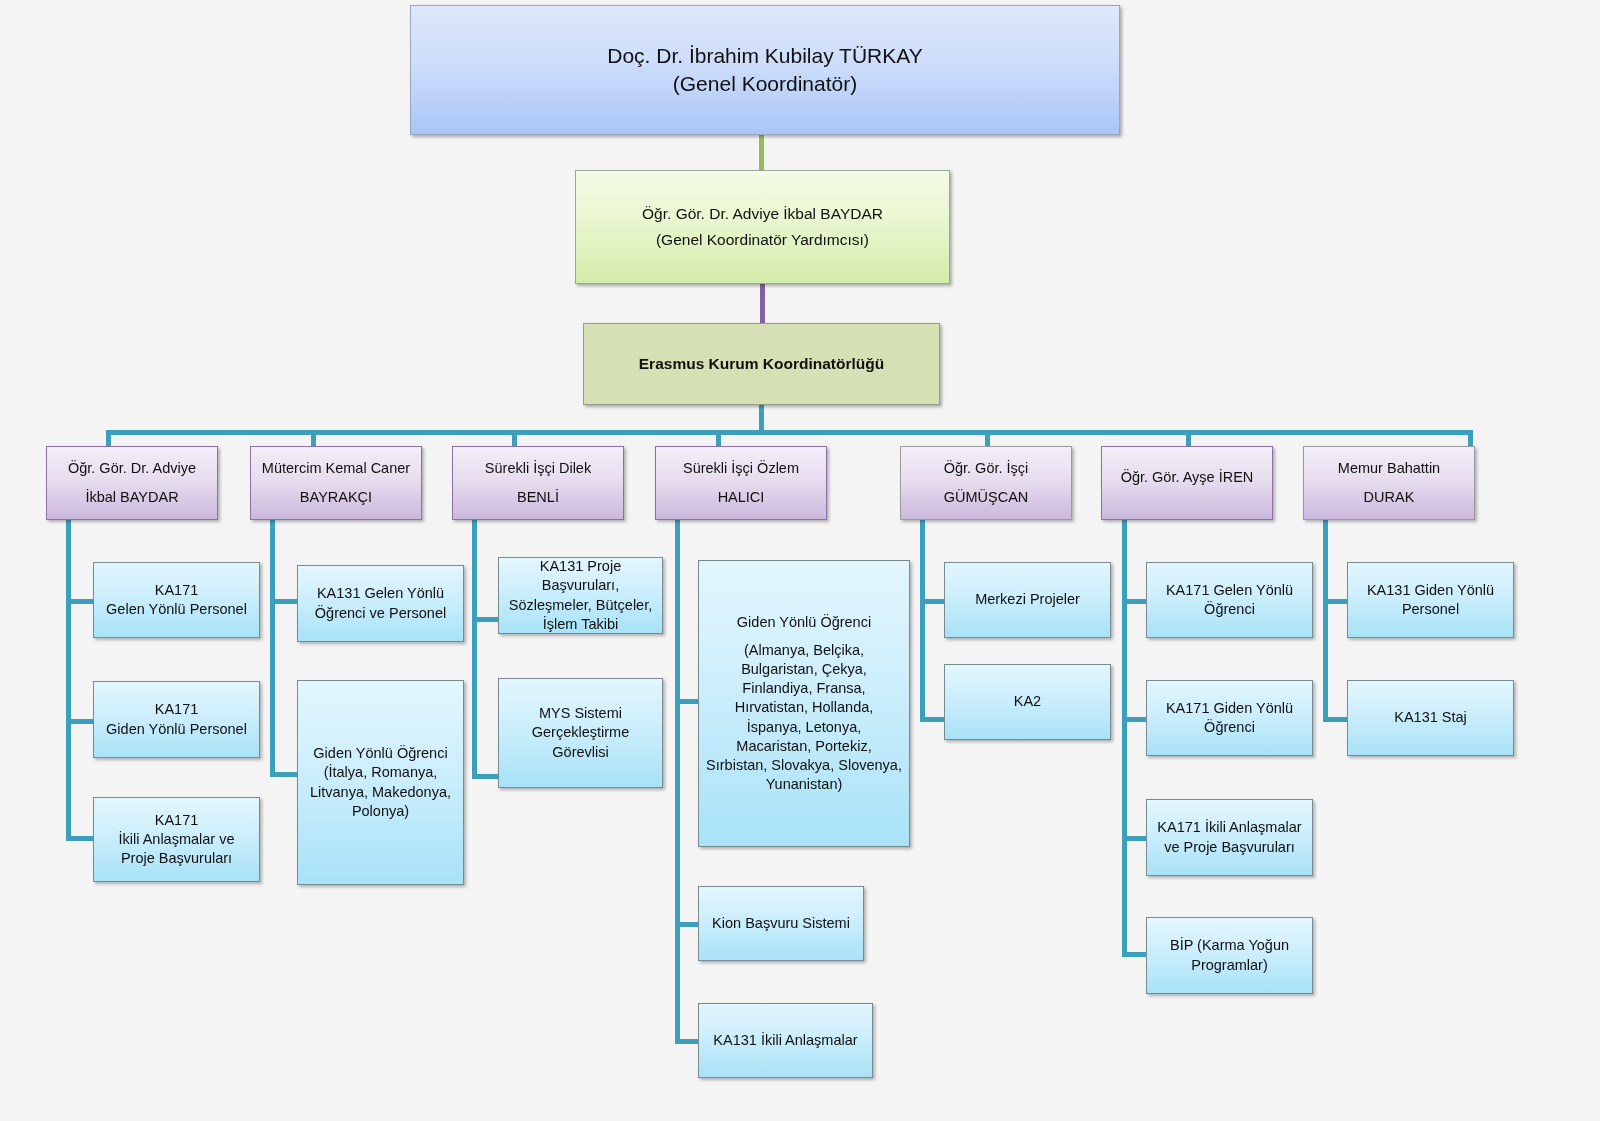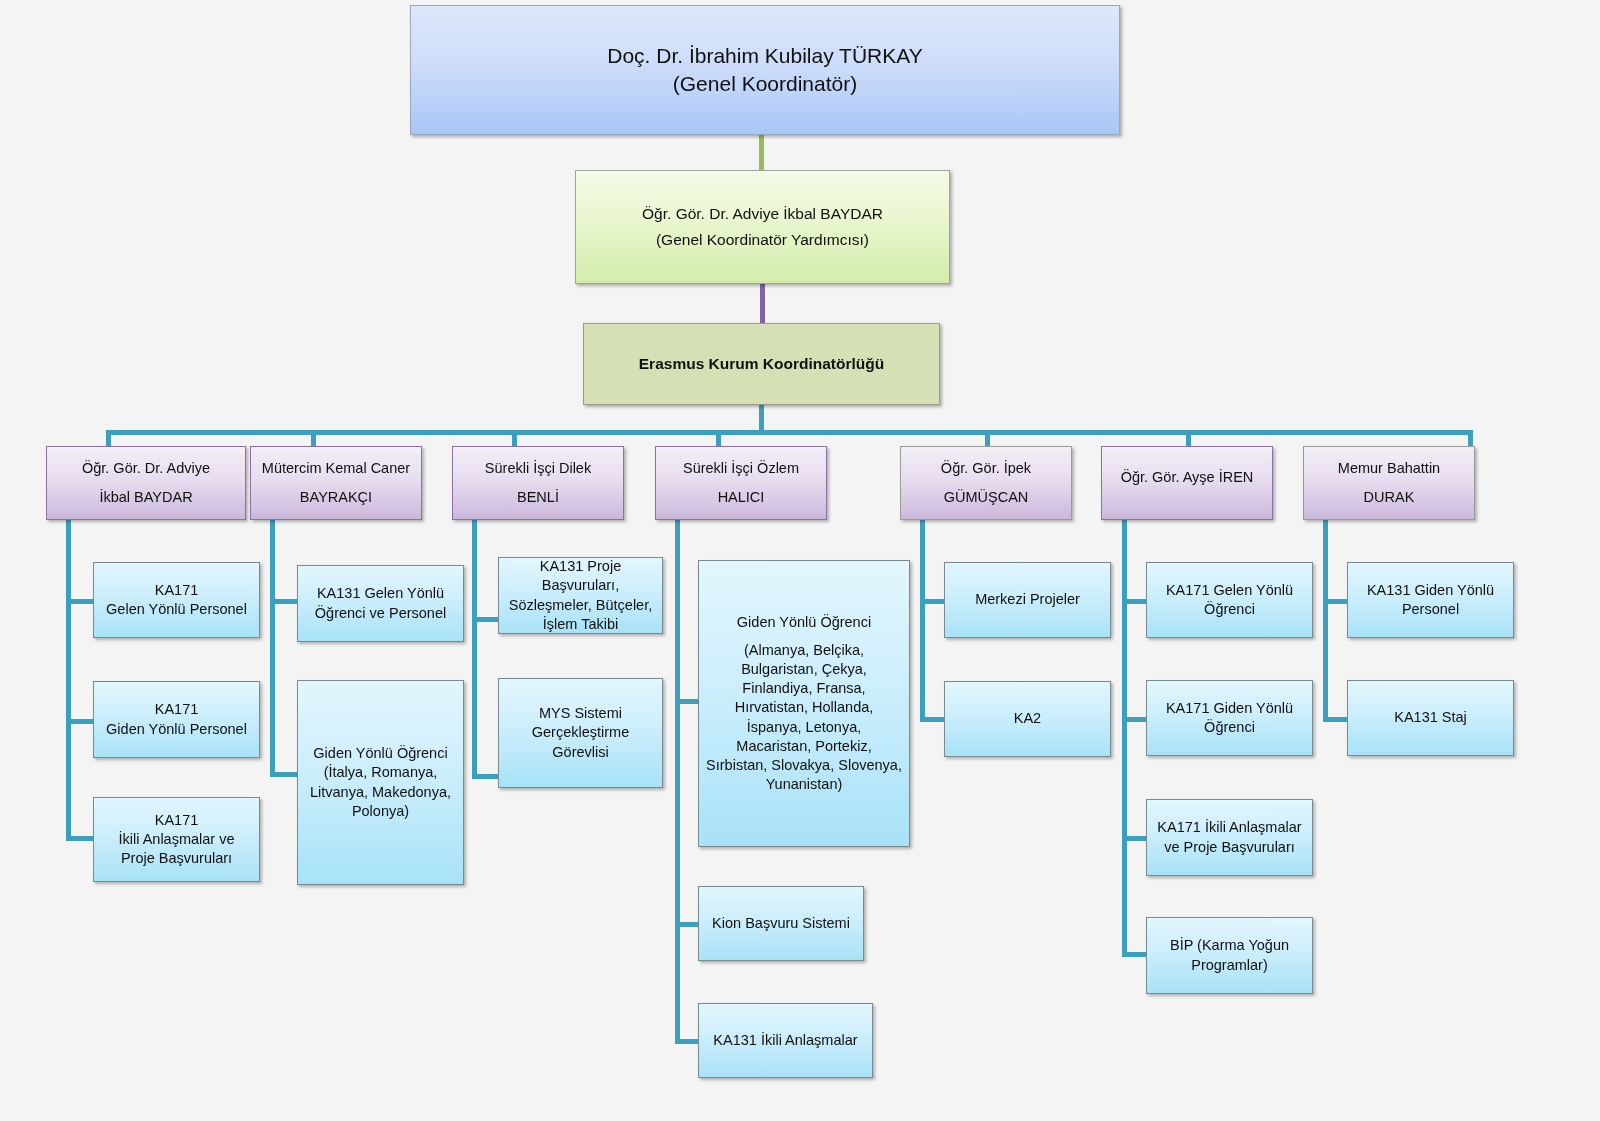--- a/index.html
+++ b/index.html
@@ -140,21 +140,21 @@
 
   <div class="node n-deputy" style="left:575px;top:170px;width:375px;height:114px;">
     <div class="ln">Öğr. Gör. Dr.  Adviye İkbal BAYDAR</div>
     <div class="ln">(Genel Koordinatör Yardımcısı)</div>
   </div>
 
   <div class="node n-erasmus" style="left:583px;top:323px;width:357px;height:82px;">
     <div class="ln">Erasmus Kurum Koordinatörlüğü</div>
   </div>
 
-  <div class="node n-person" style="left:46px;top:446px;width:200px;height:74px;">
+  <div class="node n-person" style="left:46px;top:446px;width:172px;height:74px;">
     <div class="ln">Öğr. Gör. Dr. Adviye</div>
     <div class="ln">İkbal BAYDAR</div>
   </div>
   <div class="node n-task" style="left:93px;top:562px;width:167px;height:76px;">
     <span class="blk">KA171</span>
     <span class="blk">Gelen Yönlü Personel</span>
   </div>
   <div class="node n-task" style="left:93px;top:681px;width:167px;height:77px;">
     <span class="blk">KA171</span>
     <span class="blk">Giden Yönlü Personel</span>
@@ -213,27 +213,27 @@
     <span class="blk">Yunanistan)</span>
   </div>
   <div class="node n-task" style="left:698px;top:886px;width:166px;height:75px;">
     <span class="blk">Kion Başvuru Sistemi</span>
   </div>
   <div class="node n-task" style="left:698px;top:1003px;width:175px;height:75px;">
     <span class="blk">KA131 İkili Anlaşmalar</span>
   </div>
 
   <div class="node n-person gray-border" style="left:900px;top:446px;width:172px;height:74px;">
-    <div class="ln">Öğr. Gör. İpek</div>
+    <div class="ln">Öğr. Gör. İşçi</div>
     <div class="ln">GÜMÜŞCAN</div>
   </div>
   <div class="node n-task" style="left:944px;top:562px;width:167px;height:76px;">
     <span class="blk">Merkezi Projeler</span>
   </div>
-  <div class="node n-task" style="left:944px;top:681px;width:167px;height:76px;">
+  <div class="node n-task" style="left:944px;top:664px;width:167px;height:76px;">
     <span class="blk">KA2</span>
   </div>
 
   <div class="node n-person" style="left:1101px;top:446px;width:172px;height:74px;">
     <div class="ln">Öğr. Gör. Ayşe İREN</div>
     <div class="ln"></div>
   </div>
   <div class="node n-task" style="left:1146px;top:562px;width:167px;height:76px;">
     <span class="blk">KA171 Gelen Yönlü</span>
     <span class="blk">Öğrenci</span>

